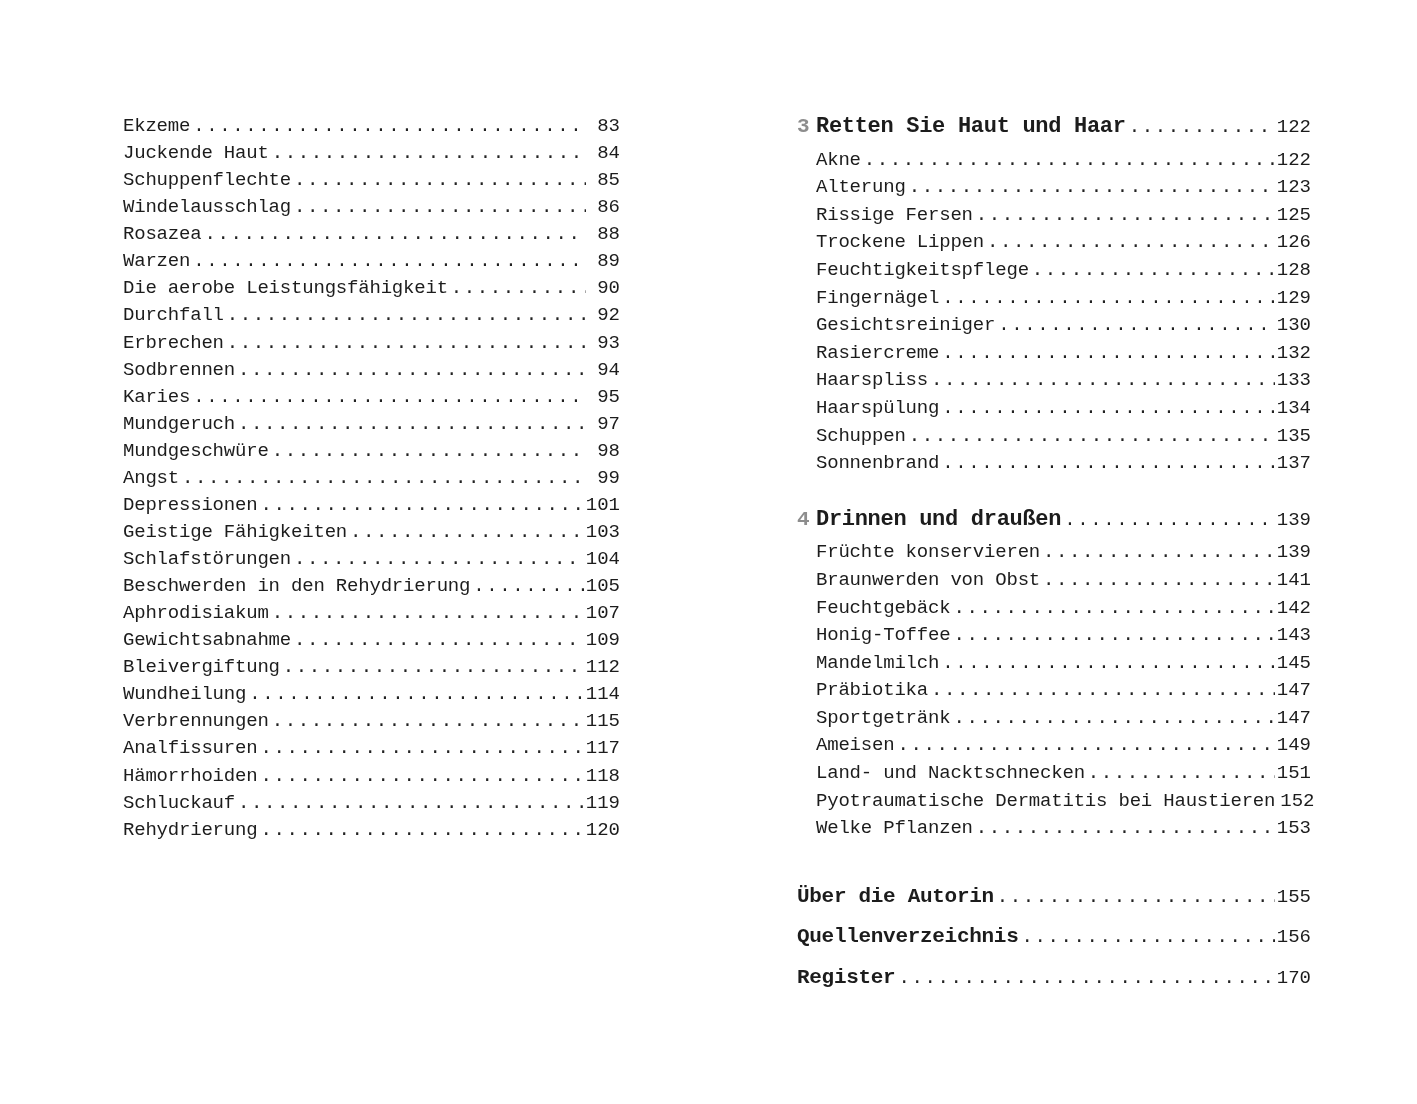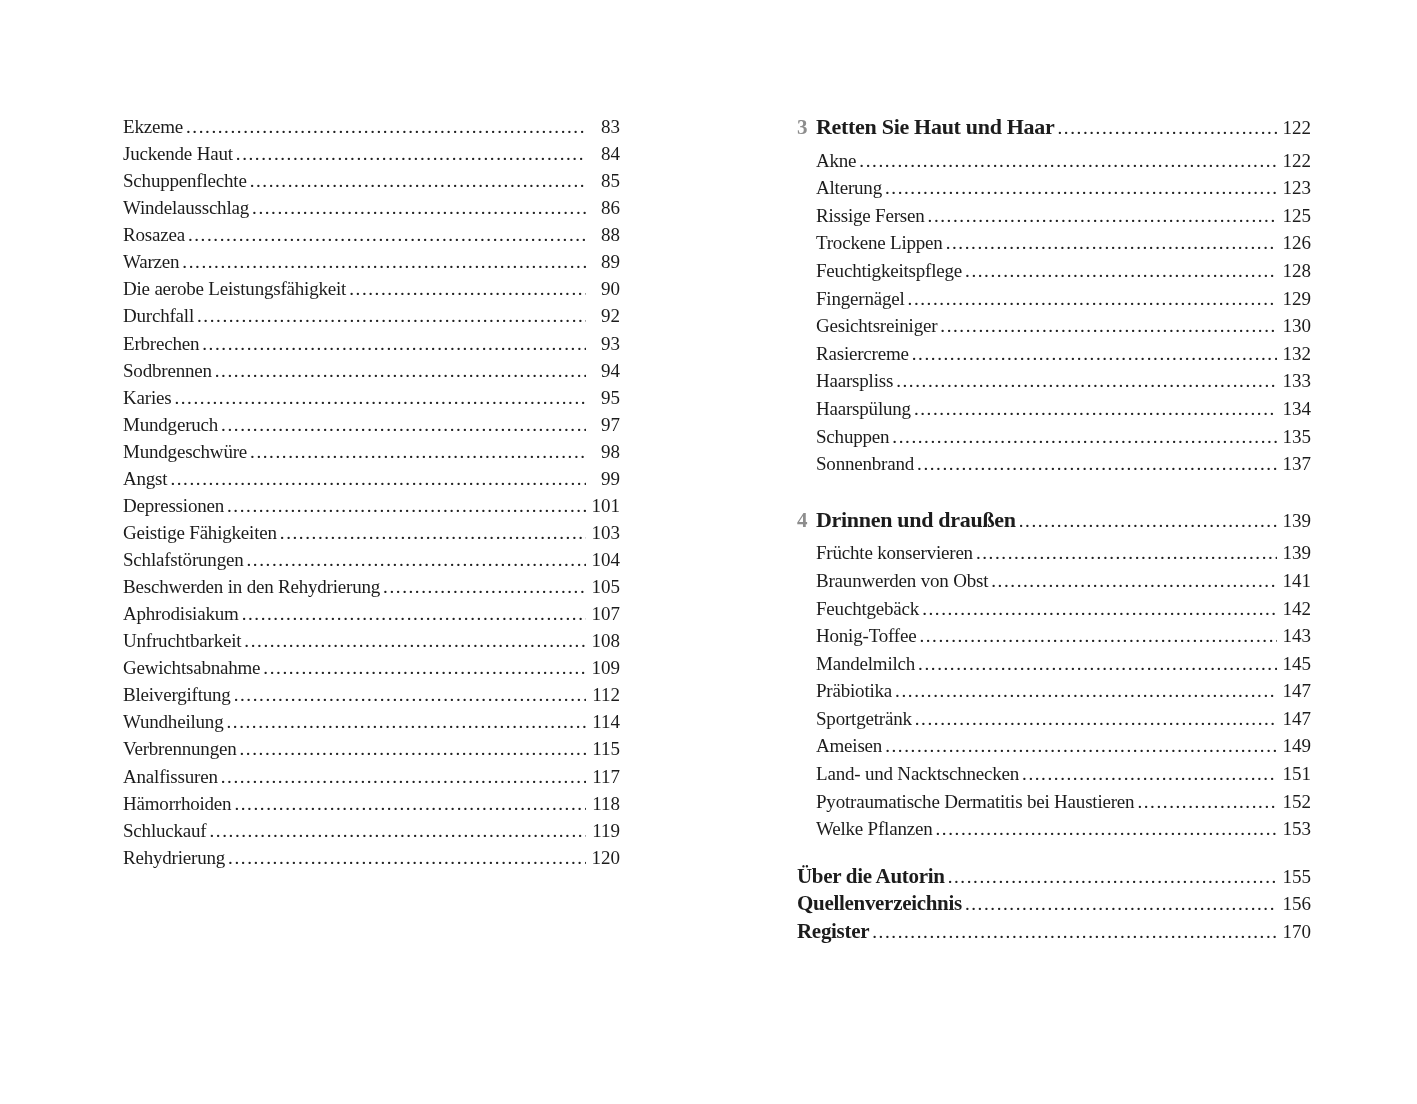--- a/index.html
+++ b/index.html
@@ -1,21 +1,21 @@
 <!DOCTYPE html>
 <html><head>
 <meta charset="utf-8">
 <style>
   html, body { margin: 0; padding: 0; background: #ffffff; }
   .page {
     position: relative;
     width: 1417px;
     height: 1104px;
     background: #ffffff;
-    font-family: Liberation Serif, serif;
+    font-family: Liberation Mono, monospace;
     color: #1c1c1c;
     overflow: hidden;
   }
   .col { position: absolute; top: 113px; }
   .col-left  { left: 123px; width: 497px; }
   .col-right { left: 797px; width: 514px; }
 
   .row {
     display: flex;
     align-items: baseline;
@@ -63,22 +63,22 @@
     flex: 0 0 19px;
     font-weight: bold;
     font-size: 21px;
     color: #8d8d8d;
   }
   .chapter-entries .row { padding-left: 19px; }
 
   .section-gap { margin-top: 28px; }
 
   
-  .backmatter .row { margin-top: 0; }
-  .backmatter .row:first-child { margin-top: 20px; }
+  .backmatter .row { margin-top: 12px; }
+  .backmatter .row:first-child { margin-top: 40px; }
   .backmatter .label {
     font-weight: bold;
     font-size: 21px;
     letter-spacing: -0.3px;
   }
 </style>
 </head>
 <body>
 
 <div class="page">
@@ -170,25 +170,20 @@
       </div>
       <div class="row">
         <span class="label">Beschwerden in den Rehydrierung</span>
         <span class="dots"></span>
         <span class="pagenum">105</span>
       </div>
       <div class="row">
         <span class="label">Aphrodisiakum</span>
         <span class="dots"></span>
         <span class="pagenum">107</span>
-      </div>
-      <div class="row">
-        <span class="label">Unfruchtbarkeit</span>
-        <span class="dots"></span>
-        <span class="pagenum">108</span>
       </div>
       <div class="row">
         <span class="label">Gewichtsabnahme</span>
         <span class="dots"></span>
         <span class="pagenum">109</span>
       </div>
       <div class="row">
         <span class="label">Bleivergiftung</span>
         <span class="dots"></span>
         <span class="pagenum">112</span>

